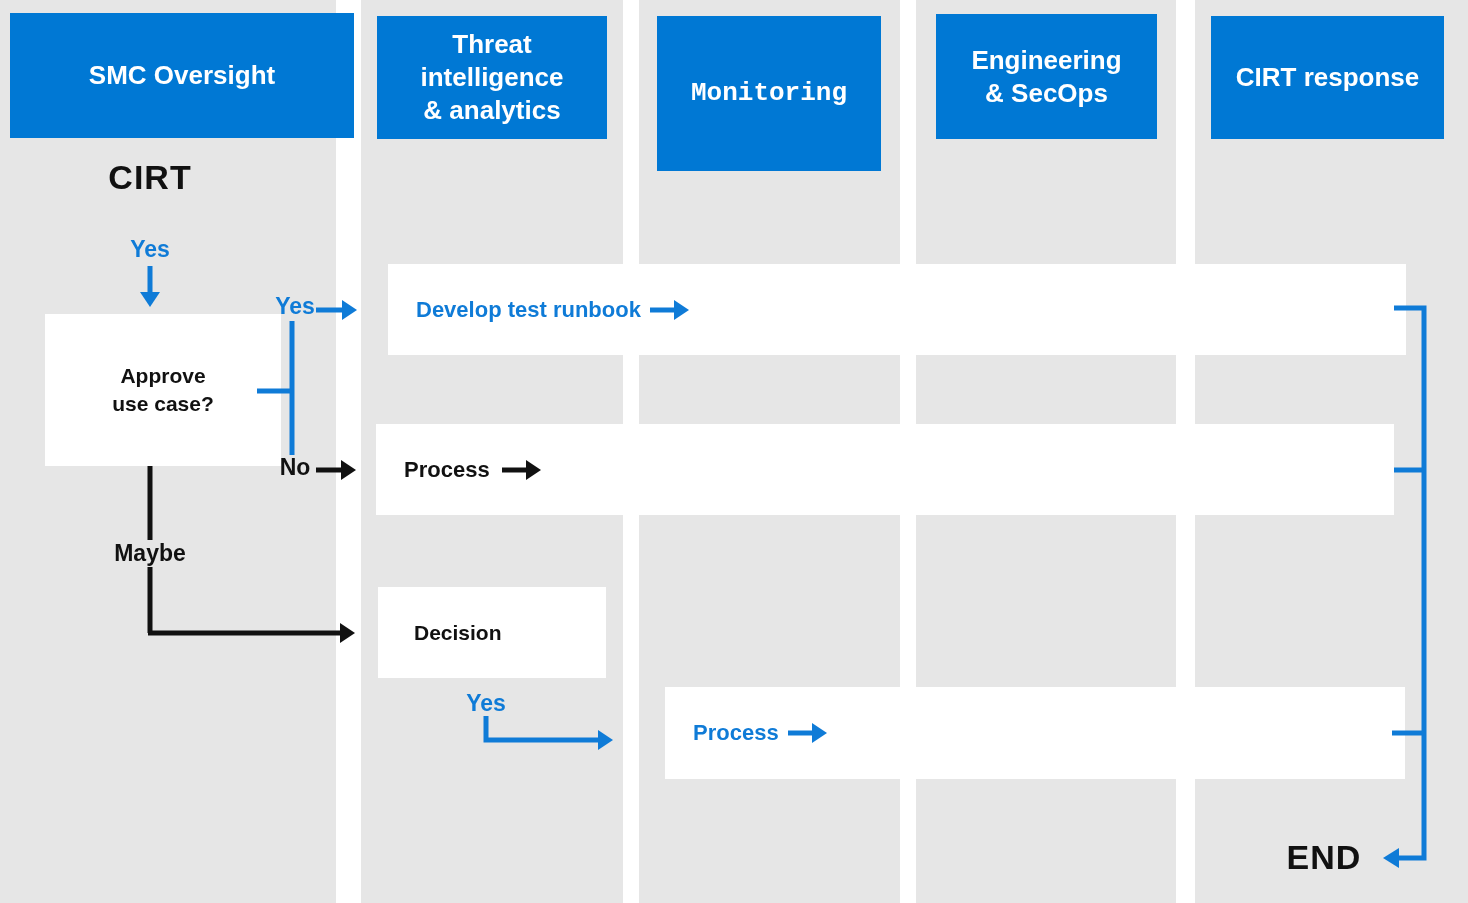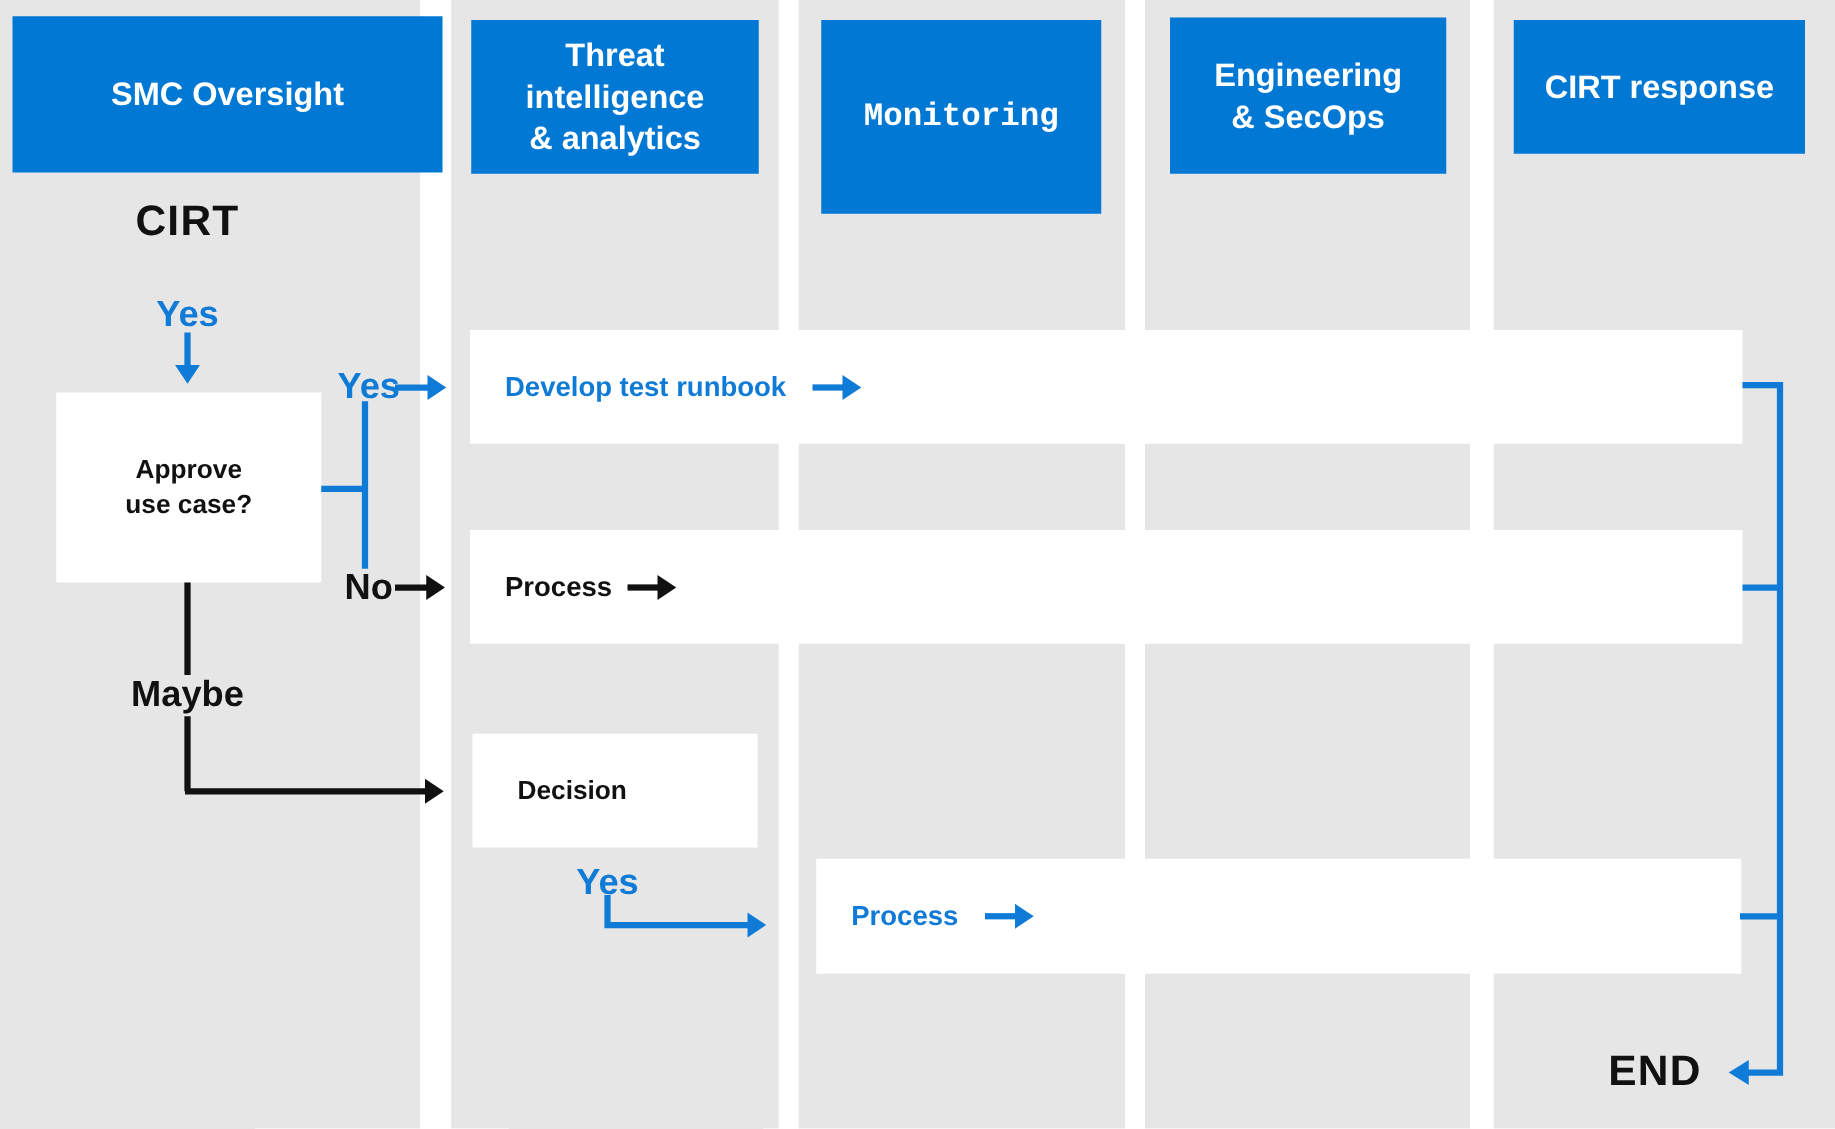--- a/index.html
+++ b/index.html
@@ -47,21 +47,21 @@
   .bar {
     position: absolute;
     background: #ffffff;
     display: flex;
     align-items: center;
     padding-left: 28px;
     font-size: 22px;
     font-weight: 700;
     z-index: 2;
   }
-  .bar.blue-text { color: var(--arrow-blue); }
+  .bar.blue-text { color: var(--arrow-blue); margin-left: 12px; }
   .bar.black-text { color: var(--ink); }
 
   .node-box {
     position: absolute;
     background: #ffffff;
     color: var(--ink);
     font-size: 21px;
     font-weight: 700;
     z-index: 2;
   }
@@ -87,21 +87,21 @@
     z-index: 3;
     pointer-events: none;
   }
   .overlay g.blue path { stroke: var(--arrow-blue); fill: none; stroke-width: 5; }
   .overlay g.blue polygon { fill: var(--arrow-blue); stroke: none; }
   .overlay g.black path { stroke: var(--ink); fill: none; stroke-width: 5; }
   .overlay g.black polygon { fill: var(--ink); stroke: none; }
 
   .lbl {
     position: absolute;
-    font-size: 29px;
+    font-size: 23px;
     font-weight: 700;
     text-align: center;
     z-index: 4;
   }
   .lbl.blue { color: var(--arrow-blue); }
   .lbl.black { color: var(--ink); }
   .lbl.big { font-size: 34px; letter-spacing: 1px; }
   .lbl.on-gray { background: var(--lane-gray); }
 </style>
 </head>
@@ -123,35 +123,35 @@
     <span>intelligence</span>
     <span>&amp; analytics</span>
   </div>
   <div class="hdr" style="left:657px;  top:16px; width:224px; height:155px;font-family:Liberation Mono, monospace;">
     <span>Monitoring</span>
   </div>
   <div class="hdr" style="left:936px;  top:14px; width:221px; height:125px;">
     <span>Engineering</span>
     <span>&amp; SecOps</span>
   </div>
-  <div class="hdr" style="left:1211px; top:16px; width:233px; height:107px;">
+  <div class="hdr" style="left:1211px; top:16px; width:233px; height:123px;">
     <span>CIRT response</span>
   </div>
 
   <div class="bar blue-text" style="left:376px; top:264px; width:1018px; height:91px;">
     <span>Develop test runbook</span>
   </div>
   <div class="bar black-text" style="left:376px; top:424px; width:1018px; height:91px;">
     <span>Process</span>
   </div>
   <div class="bar blue-text" style="left:653px; top:687px; width:740px; height:92px;">
     <span>Process</span>
   </div>
 
-  <div class="node-box centered" style="left:45px; top:314px; width:212px; height:152px;">
+  <div class="node-box centered" style="left:45px; top:314px; width:236px; height:152px;">
     <span>Approve</span>
     <span>use case?</span>
   </div>
   <div class="node-box left-text" style="left:378px; top:587px; width:228px; height:91px;padding-left:36px;">
     <span>Decision</span>
   </div>
 
   <svg class="overlay" viewBox="0 0 1468 903">
     <g class="blue">
       <path d="M150 266 V294"></path>

